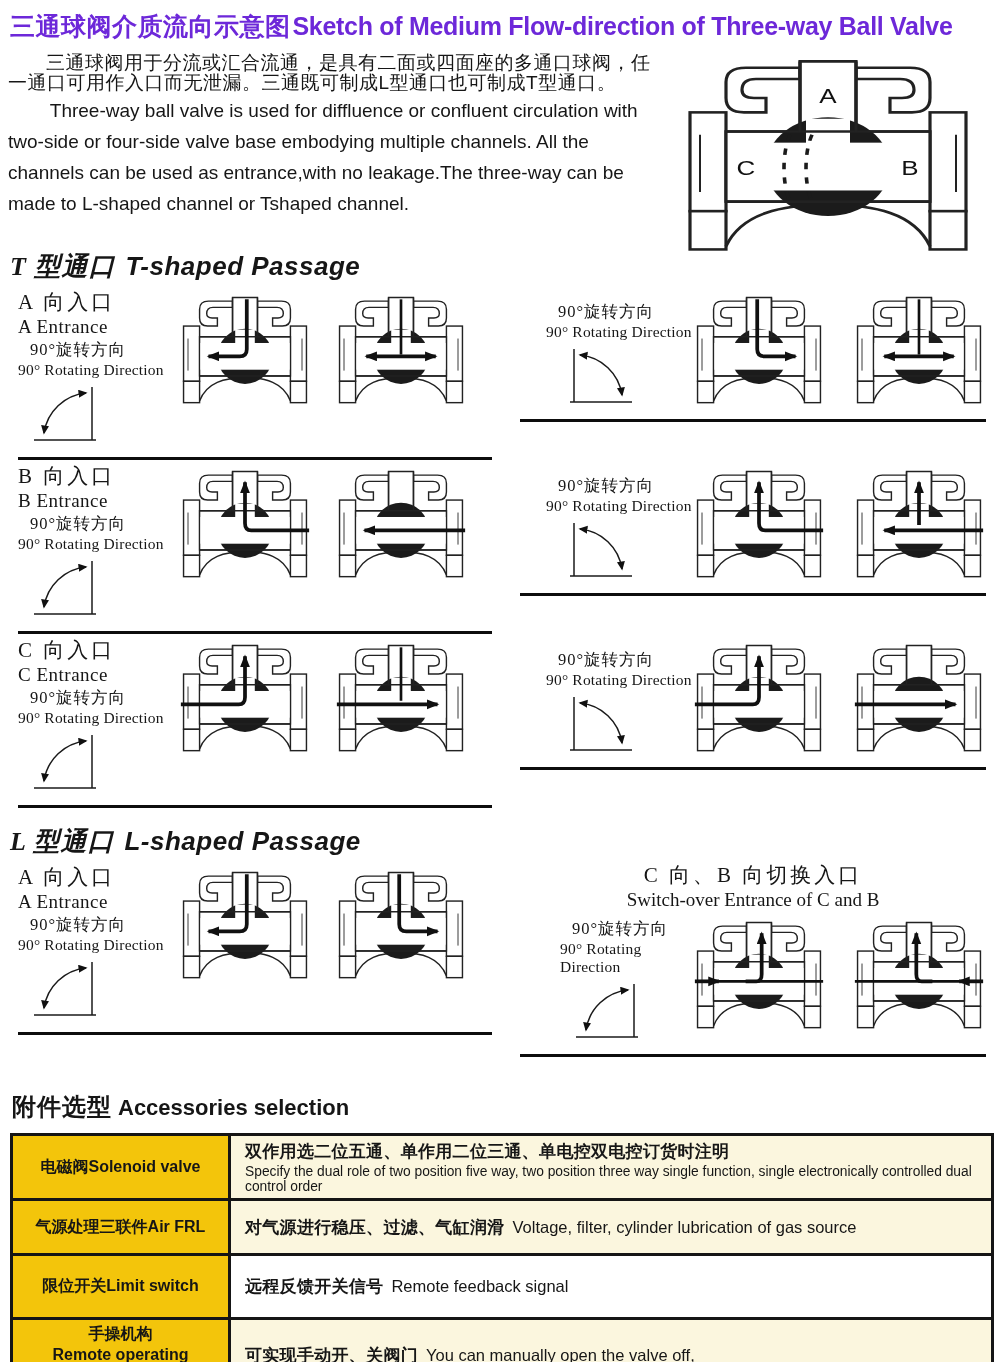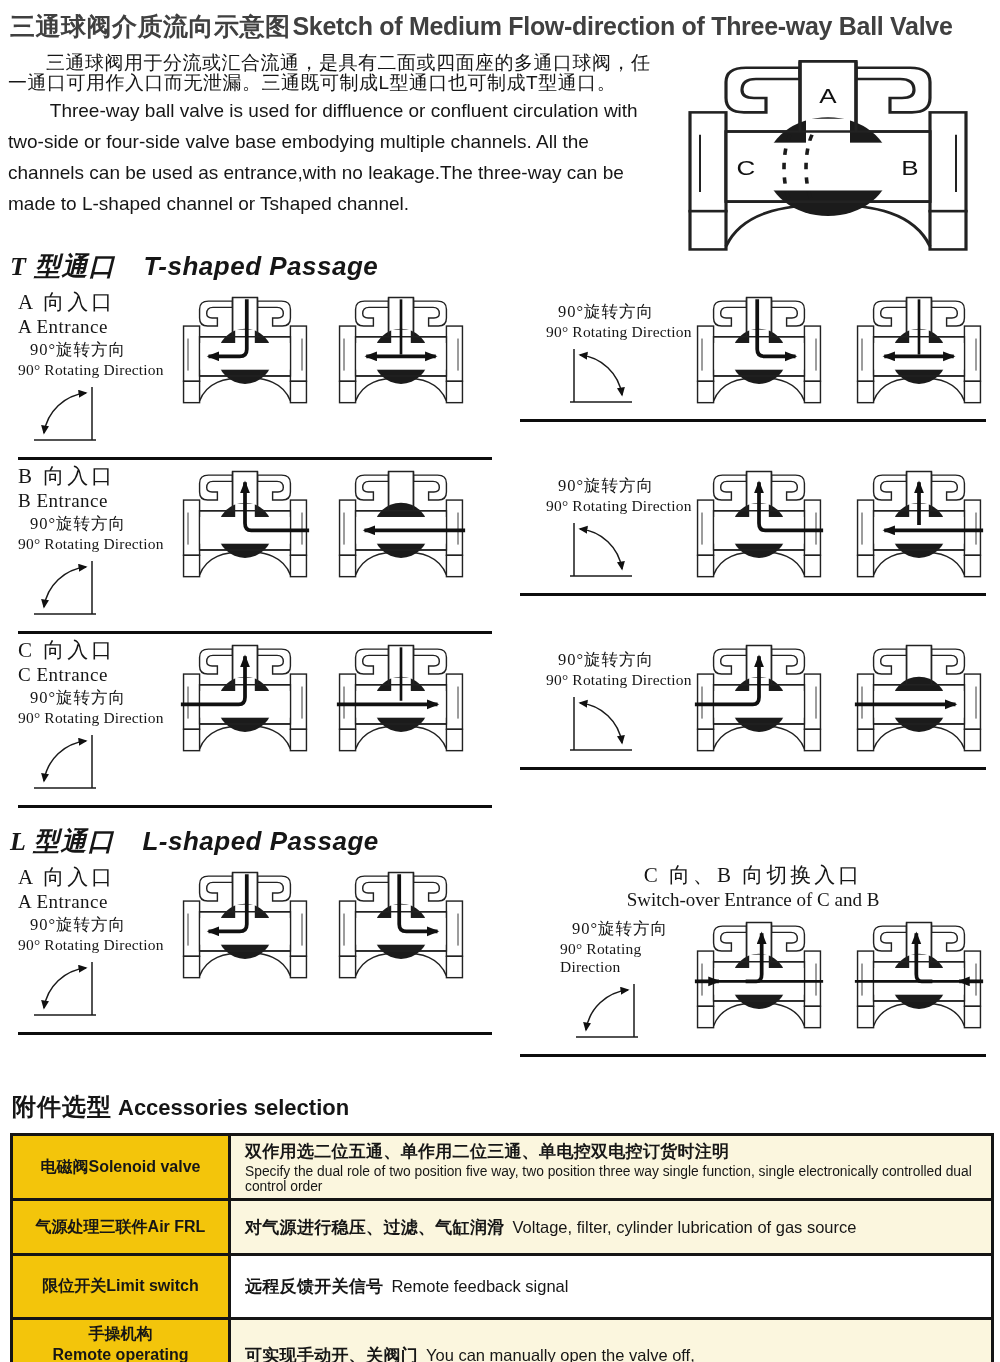--- a/index.html
+++ b/index.html
@@ -3,32 +3,32 @@
 <meta charset="utf-8">
 <style>
   * { margin:0; padding:0; box-sizing:border-box; }
   html,body { background:#ffffff; }
   body {
     width:1000px; height:1362px; overflow:hidden; position:relative;
     font-family:"Liberation Sans", sans-serif; color:#161616;
   }
   .page { width:1000px; height:1362px; padding:6px 8px 0 8px; }
 
-  h1.title { font-size:25px; font-weight:bold; white-space:nowrap; letter-spacing:-0.3px; margin:4px 0 0 2px; color:#404040; }
+  h1.title { font-size:25px; font-weight:bold; white-space:nowrap; letter-spacing:-0.3px; margin:4px 0 0 2px; color:#6d28d9; }
   h1.title .tz { letter-spacing:0.5px; margin-right:2px; }
 
   .intro { display:flex; margin-top:10px; height:180px; }
   .intro-text { width:660px; }
   .intro-text p.zh { font-size:19px; line-height:20px; text-indent:2em; letter-spacing:0.5px; font-weight:500; }
   .intro-text p.en { font-size:19px; line-height:31px; text-indent:2.2em; margin-top:2px; }
   .overview-wrap { width:330px; padding-left:14px; padding-top:2px; }
 
   h2.sec { margin:16px 0 2px 2px; white-space:nowrap; }
   h2.sec .zit { font-family:"Liberation Serif", serif; font-style:italic; font-weight:600; font-size:26px; letter-spacing:1px; }
-  h2.sec .eit { font-style:italic; font-weight:800; font-size:26px; letter-spacing:0.5px; margin-left:28px; }
+  h2.sec .eit { font-style:italic; font-weight:800; font-size:26px; letter-spacing:0.5px; margin-left:10px; }
 
   .vrow { display:flex; align-items:flex-start; }
   .vgroup { display:flex; border-bottom:3px solid #0d0d0d; padding-bottom:8px; }
   .vg-l { width:474px; margin-left:10px; }
   .vg-r { width:466px; margin-left:28px; }
   .vlabels { width:160px; padding-top:2px; }
   .vlabels.vlr { width:178px; padding-top:14px; padding-left:26px; }
   .l1 { font-family:"Liberation Serif", serif; font-size:21px; letter-spacing:3px; }
   .l2 { font-family:"Liberation Serif", serif; font-size:19px; letter-spacing:0.5px; }
   .l3 { font-family:"Liberation Serif", serif; font-size:16.5px; padding-left:12px; letter-spacing:1px; margin-top:1px; }

